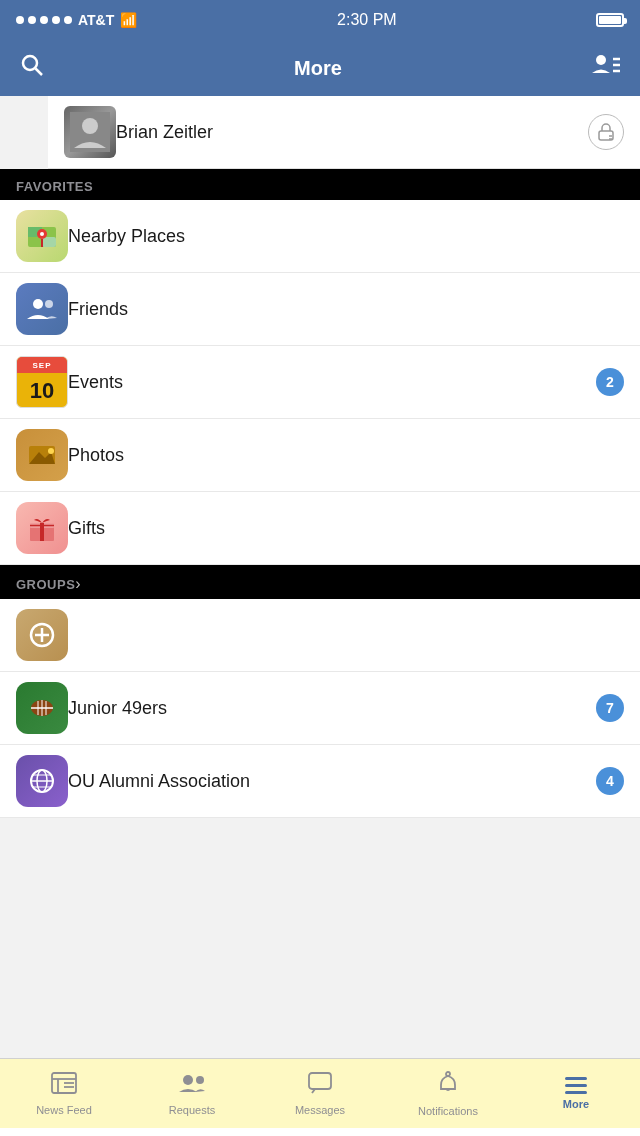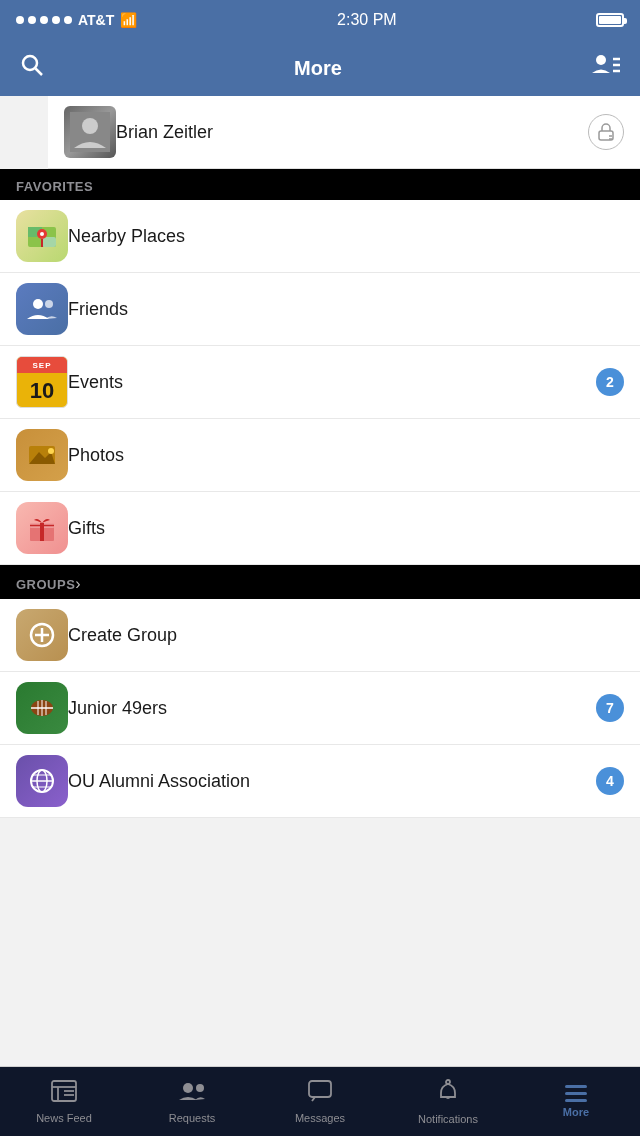--- a/index.html
+++ b/index.html
@@ -152,23 +152,23 @@
       font-size: 8px; color: white; font-weight: 700; letter-spacing: 1px;
     }
     .calendar-num {
       display: flex; align-items: center; justify-content: center;
       height: 36px; font-size: 22px; font-weight: 700; color: #1a1a1a;
     }
 
     
     .tab-bar {
       position: absolute;
-      bottom: 0; left: 0; right: 0;
+      bottom: 8px; left: 0; right: 0;
       height: 70px;
-      background: #0f172a;
+      background: #fef9c3;
       border-top: 1px solid #d0d0d0;
       display: flex;
       align-items: stretch;
     }
     .tab-item {
       flex: 1; display: flex; flex-direction: column;
       align-items: center; justify-content: center;
       gap: 4px; cursor: pointer; padding: 8px 0;
     }
     .tab-item.active .tab-icon { color: #4a6fa5; }
@@ -328,21 +328,20 @@
 
   <div class="list-item">
     <div class="item-icon icon-create-group">
       <svg width="34" height="34" viewBox="0 0 34 34">
         <rect width="34" height="34" rx="8" fill="none"></rect>
         <circle cx="17" cy="17" r="11" fill="none" stroke="white" stroke-width="2.5"></circle>
         <line x1="17" y1="10" x2="17" y2="24" stroke="white" stroke-width="2.5"></line>
         <line x1="10" y1="17" x2="24" y2="17" stroke="white" stroke-width="2.5"></line>
       </svg>
     </div>
-    <span class="item-label">Create Group</span>
   </div>
 
   <div class="list-item">
     <div class="item-icon icon-49ers">
       <svg width="34" height="34" viewBox="0 0 34 34">
         <rect width="34" height="34" rx="8" fill="none"></rect>
 
         <ellipse cx="17" cy="17" rx="11" ry="8" fill="#8B4513"></ellipse>
         <line x1="6" y1="17" x2="28" y2="17" stroke="white" stroke-width="1.5"></line>
         <line x1="13" y1="10" x2="13" y2="24" stroke="white" stroke-width="1"></line>

